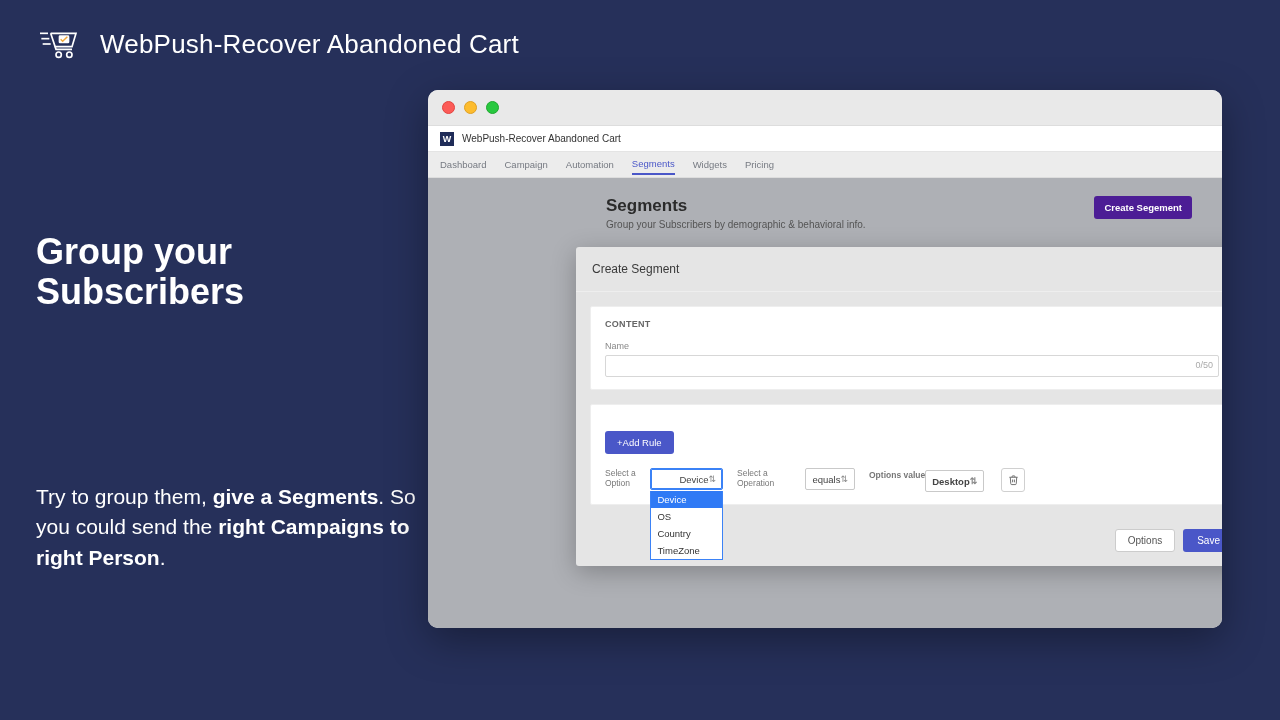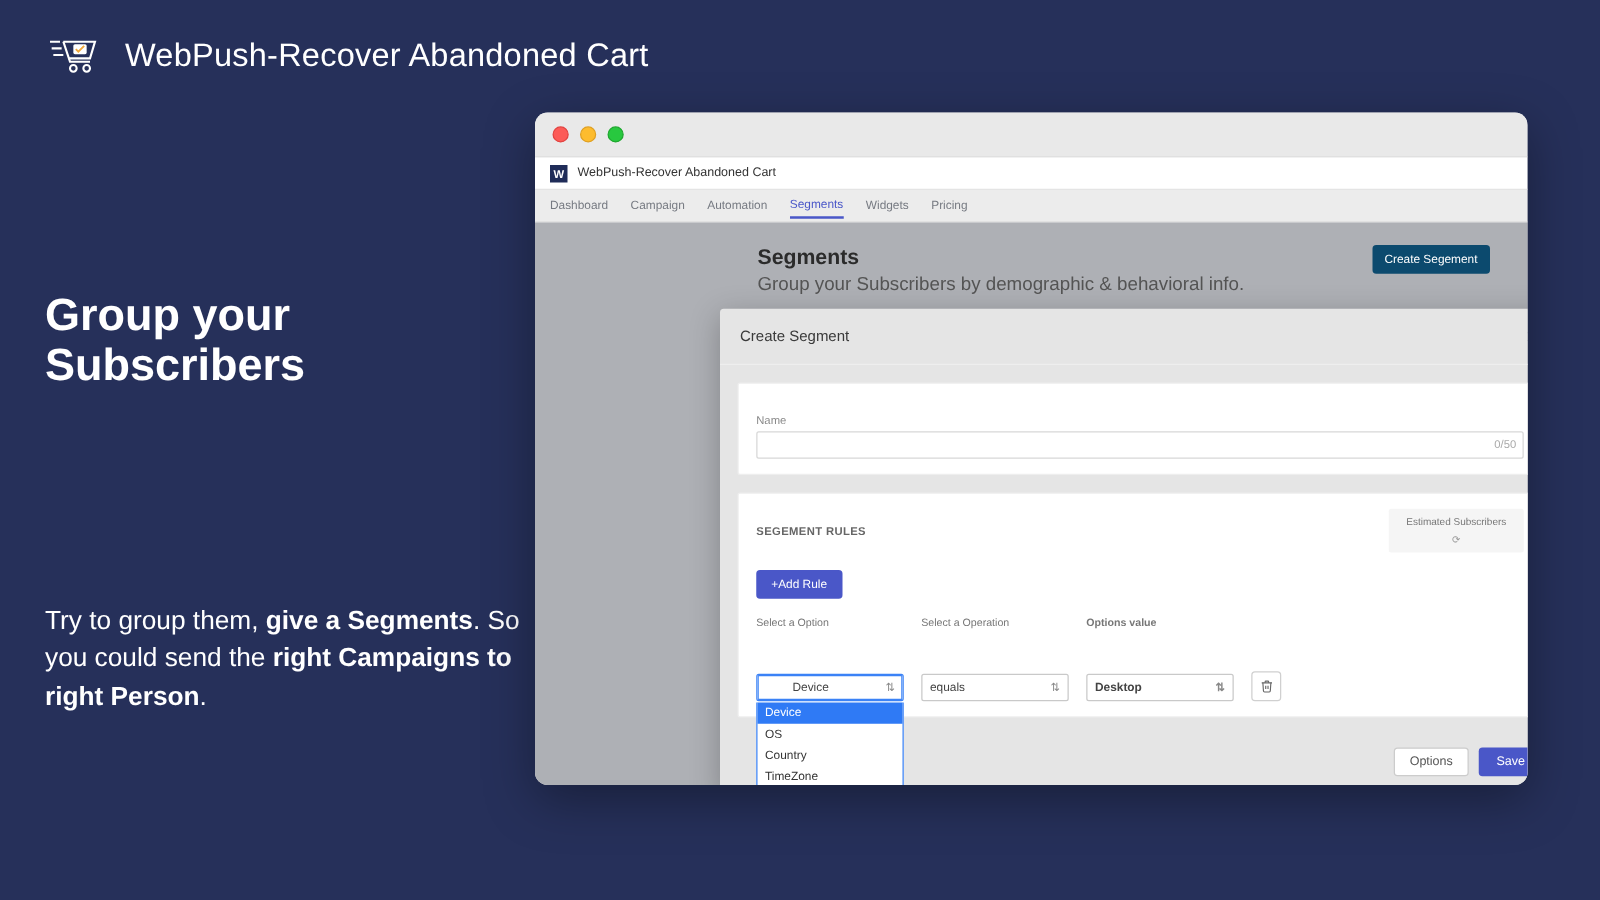--- a/index.html
+++ b/index.html
@@ -64,24 +64,24 @@
 
 
 .app-body { position: relative; background: #aeb0b5; height: calc(538px - 36px - 26px - 26px); }
 
 
 .seg-header {
   position: absolute; top: 18px; left: 178px; right: 30px;
   display: flex; justify-content: space-between; align-items: flex-start;
 }
 .seg-header h2 { font-size: 17px; color: #2b2b2b; font-weight: 600; }
-.seg-header p { font-size: 15px; color: #545454; margin-top: 3px; }
+.seg-header p { font-size: 10px; color: #545454; margin-top: 3px; }
 .btn-primary-sm {
-  background: #0c4a6e; color: #fff; font-size: 9.5px;
-  padding: 6px 10px; border-radius: 3px; border: none;
+  background: #4c1d95; color: #fff; font-size: 9.5px;
+  padding: 6px 10px; border-radius: 3px; border: none; font-weight: bold;
 }
 
 
 .modal {
   position: absolute; top: 69px; left: 148px;
   width: 672px; background: #e5e5e5; border-radius: 3px;
   box-shadow: 0 6px 24px rgba(0,0,0,.25);
 }
 .modal-head {
   display: flex; justify-content: space-between; align-items: center;
@@ -110,21 +110,21 @@
   font-size: 8px; color: #777; text-align: center; width: 108px;
 }
 .est-box .spin { margin-top: 5px; font-size: 8px; color: #999; }
 
 .add-rule {
   margin-top: 14px; background: #4a57c8; color: #fff; border: none;
   border-radius: 3px; font-size: 9.5px; padding: 6px 12px;
 }
 
 .rule-row { margin-top: 14px; display: flex; gap: 14px; align-items: flex-end; }
-.rule-col { display: flex; flex-direction: column; gap: 32px; }
+.rule-col { display: flex; flex-direction: row; }
 .rule-col.w1 { width: 118px; }
 .rule-col.w2 { width: 118px; }
 .rule-col.w3 { width: 118px; font-weight: bold; }
 .rule-col label { font-size: 8.5px; color: #777; margin-bottom: 4px; }
 .select {
   position: relative; height: 22px; border: 1px solid #c9c9c9; border-radius: 2px;
   background: #fff; display: flex; align-items: center; justify-content: space-between;
   padding: 0 6px; font-size: 9.5px; color: #444;
 }
 .select.focused { border-color: #3b82f6; box-shadow: 0 0 0 1px #3b82f6 inset; padding-left: 28px; }
@@ -217,35 +217,29 @@
       <button class="btn-primary-sm">Create Segement</button>
     </div>
 
     <div class="modal">
       <div class="modal-head">
         <span class="title">Create Segment</span>
         <span class="close">✕</span>
       </div>
 
       <div class="card">
+        <div class="section-title">CONTENT</div>
         <label class="small">Name</label>
         <div class="input-wrap">
           <input type="text" style="">
           <span class="counter">0/50</span>
         </div>
       </div>
 
       <div class="card">
-        <div class="rules-head">
-          <div class="section-title">SEGEMENT RULES</div>
-          <div class="est-box">
-            <div>Estimated Subscribers</div>
-            <div class="spin">⟳</div>
-          </div>
-        </div>
 
         <button class="add-rule">+Add Rule</button>
 
         <div class="rule-row">
           <div class="rule-col w1">
             <label>Select a Option</label>
             <div class="select focused" style="position:relative;">
               <span>Device</span>
               <span class="chev">⇅</span>
               <div class="dropdown">

